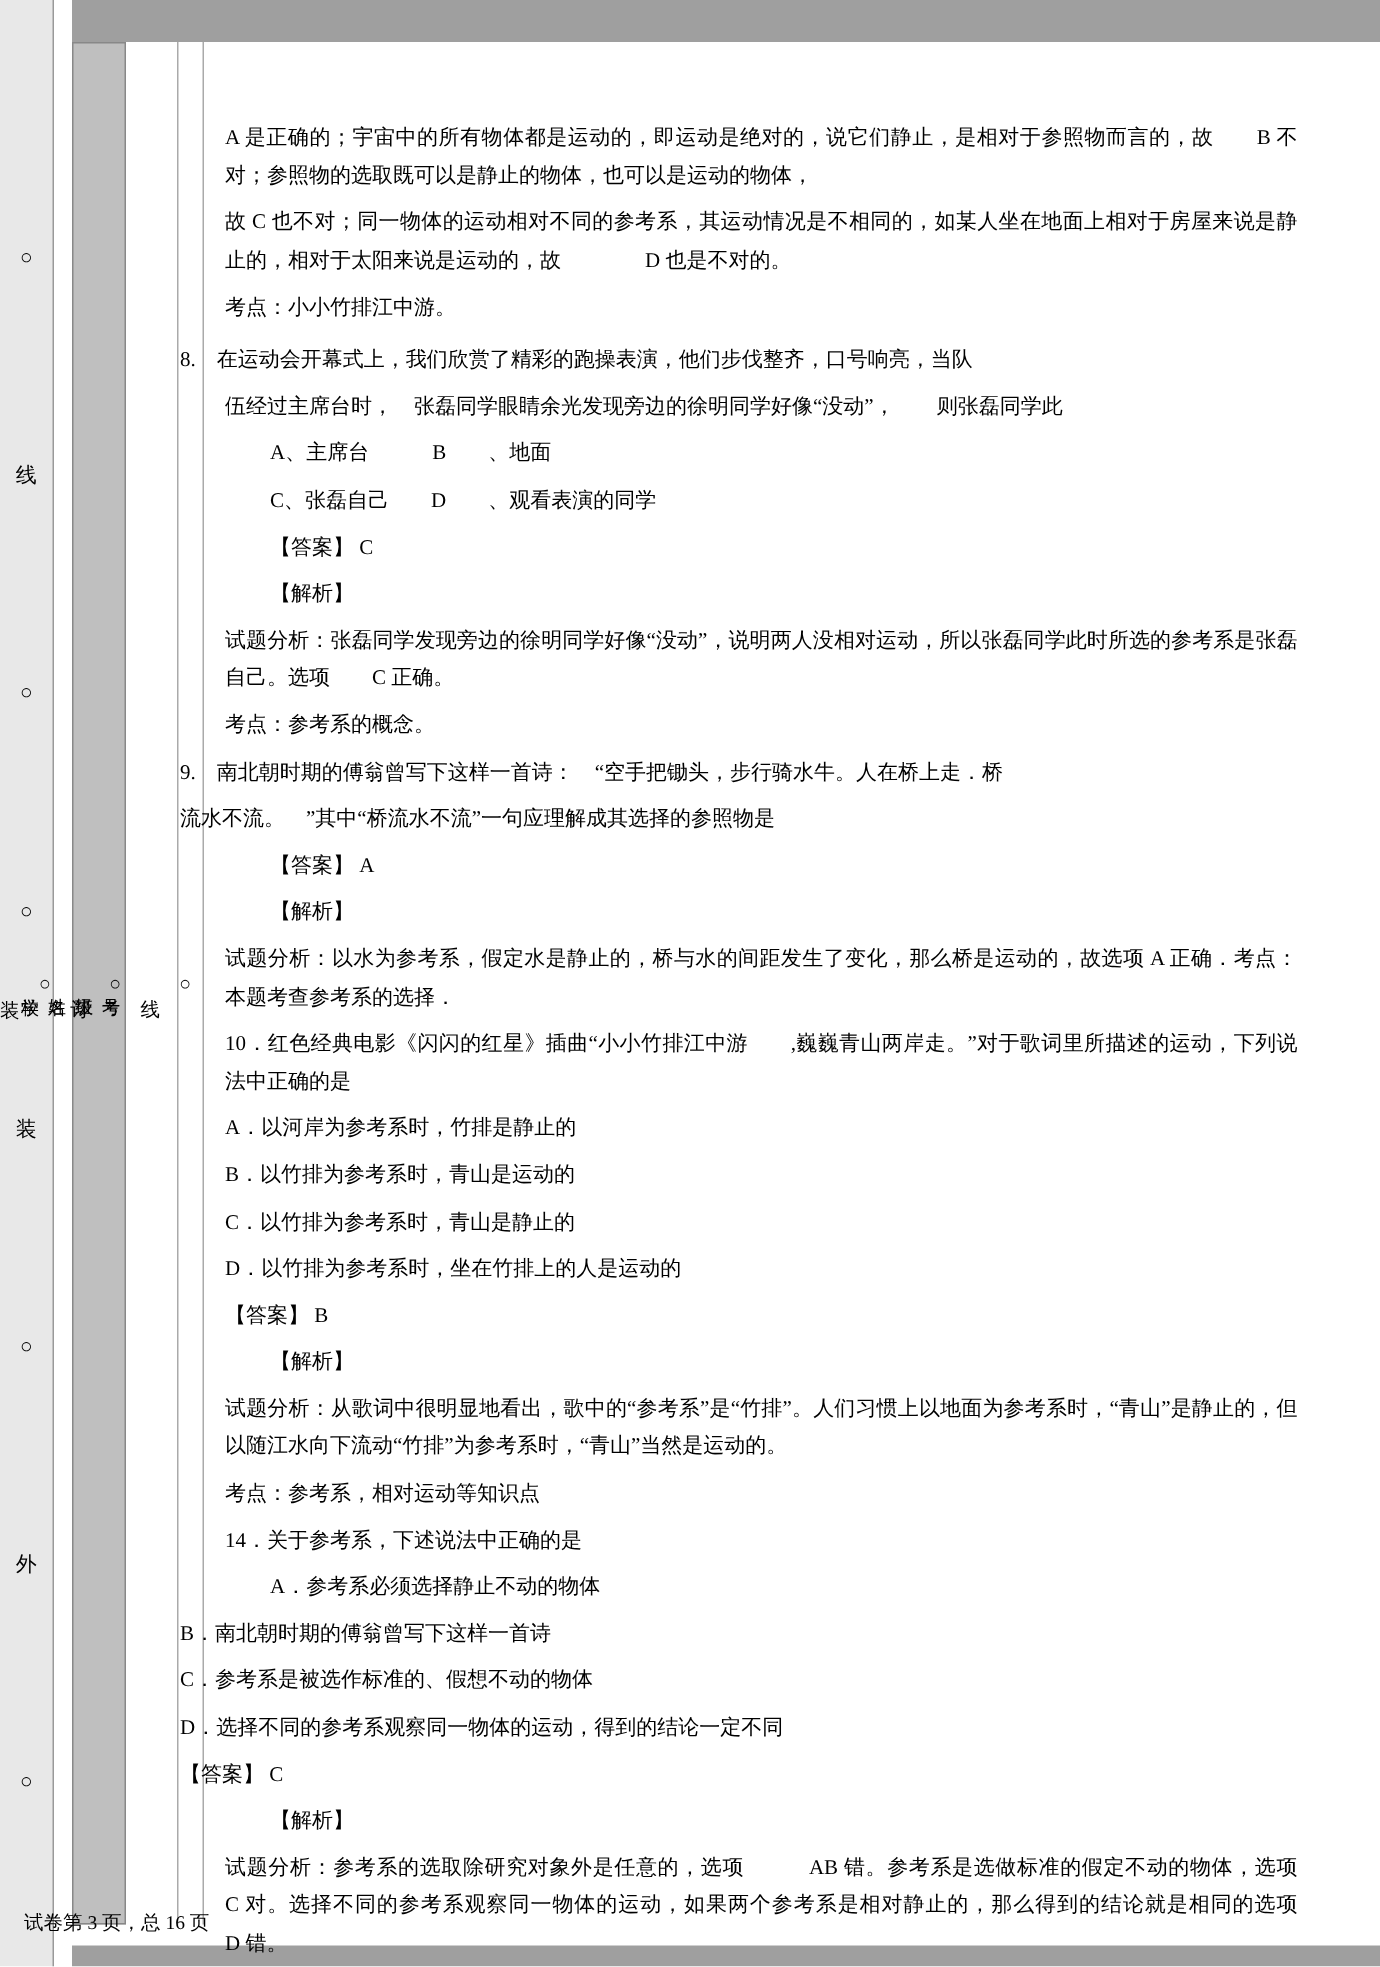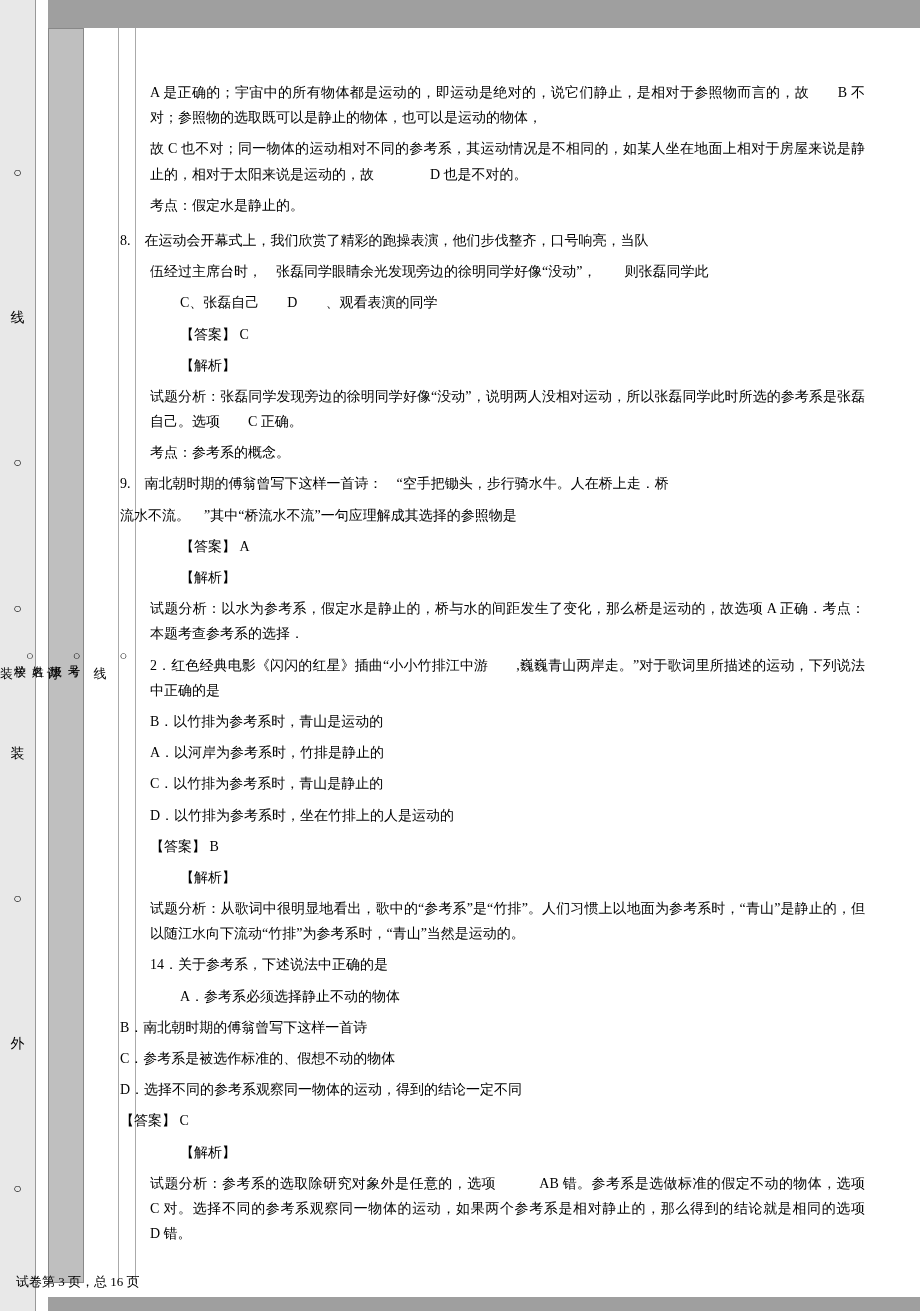--- a/index.html
+++ b/index.html
@@ -126,44 +126,46 @@
   <span>○</span>
   <span>装</span>
 
   <span>内</span>
 
 </div>
 
 <div class="content">
   <div class="para">A 是正确的；宇宙中的所有物体都是运动的，即运动是绝对的，说它们静止，是相对于参照物而言的，故　　B 不对；参照物的选取既可以是静止的物体，也可以是运动的物体，</div>
   <div class="para">故 C 也不对；同一物体的运动相对不同的参考系，其运动情况是不相同的，如某人坐在地面上相对于房屋来说是静止的，相对于太阳来说是运动的，故　　　　D 也是不对的。</div>
-  <div class="para">考点：假定水是静止的。</div>
+  <div class="para">考点：小小竹排江中游。</div>
 
   <div class="para" style="margin-left:-30px; margin-top:10px">8.　在运动会开幕式上，我们欣赏了精彩的跑操表演，他们步伐整齐，口号响亮，当队</div>
   <div class="para">伍经过主席台时，　张磊同学眼睛余光发现旁边的徐明同学好像“没动”，　　则张磊同学此</div>
+  <div class="para indent2">A、主席台　　　B　　、地面</div>
   <div class="para indent2">C、张磊自己　　D　　、观看表演的同学</div>
   <div class="para indent2">【答案】 C</div>
   <div class="para indent2">【解析】</div>
   <div class="para">试题分析：张磊同学发现旁边的徐明同学好像“没动”，说明两人没相对运动，所以张磊同学此时所选的参考系是张磊自己。选项　　C 正确。</div>
   <div class="para">考点：参考系的概念。</div>
 
   <div class="para" style="margin-left:-30px; margin-top:0">9.　南北朝时期的傅翁曾写下这样一首诗：　“空手把锄头，步行骑水牛。人在桥上走．桥</div>
   <div class="para" style="margin-left:-30px">流水不流。　”其中“桥流水不流”一句应理解成其选择的参照物是</div>
   <div class="para indent2">【答案】 A</div>
   <div class="para indent2">【解析】</div>
   <div class="para">试题分析：以水为参考系，假定水是静止的，桥与水的间距发生了变化，那么桥是运动的，故选项 A 正确．考点：本题考查参考系的选择．</div>
 
-  <div class="para">2．红色经典电影《闪闪的红星》插曲“小小竹排江中游　　,巍巍青山两岸走。”对于歌词里所描述的运动，下列说法中正确的是</div>
+  <div class="para">10．红色经典电影《闪闪的红星》插曲“小小竹排江中游　　,巍巍青山两岸走。”对于歌词里所描述的运动，下列说法中正确的是</div>
+  <div class="para">A．以河岸为参考系时，竹排是静止的</div>
   <div class="para">B．以竹排为参考系时，青山是运动的</div>
-  <div class="para">A．以河岸为参考系时，竹排是静止的</div>
   <div class="para">C．以竹排为参考系时，青山是静止的</div>
   <div class="para">D．以竹排为参考系时，坐在竹排上的人是运动的</div>
   <div class="para">【答案】 B</div>
   <div class="para indent2">【解析】</div>
   <div class="para">试题分析：从歌词中很明显地看出，歌中的“参考系”是“竹排”。人们习惯上以地面为参考系时，“青山”是静止的，但以随江水向下流动“竹排”为参考系时，“青山”当然是运动的。</div>
+  <div class="para">考点：参考系，相对运动等知识点</div>
 
   <div class="para">14．关于参考系，下述说法中正确的是</div>
   <div class="para indent2">A．参考系必须选择静止不动的物体</div>
   <div class="para" style="margin-left:-30px">B．南北朝时期的傅翁曾写下这样一首诗</div>
   <div class="para" style="margin-left:-30px">C．参考系是被选作标准的、假想不动的物体</div>
   <div class="para" style="margin-left:-30px">D．选择不同的参考系观察同一物体的运动，得到的结论一定不同</div>
   <div class="para" style="margin-left:-30px">【答案】 C</div>
   <div class="para indent2">【解析】</div>
   <div class="para">试题分析：参考系的选取除研究对象外是任意的，选项　　　AB 错。参考系是选做标准的假定不动的物体，选项　C 对。选择不同的参考系观察同一物体的运动，如果两个参考系是相对静止的，那么得到的结论就是相同的选项　　D 错。</div>
 

